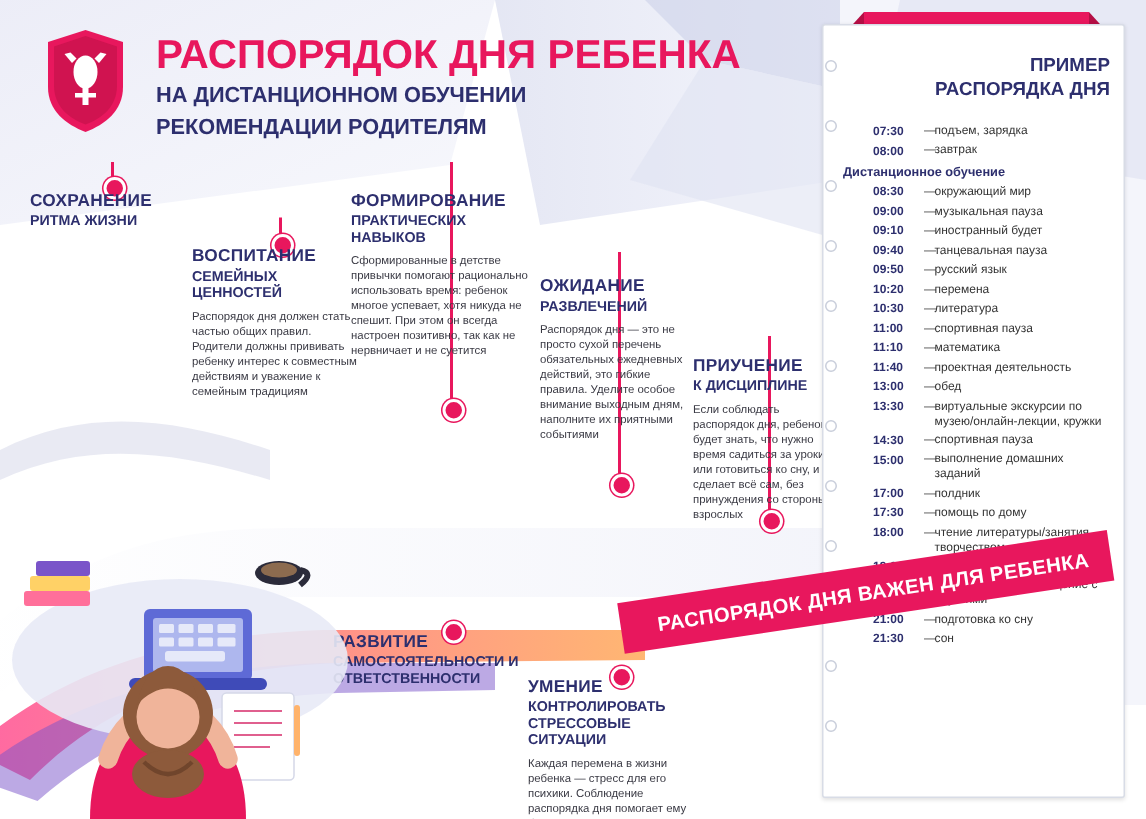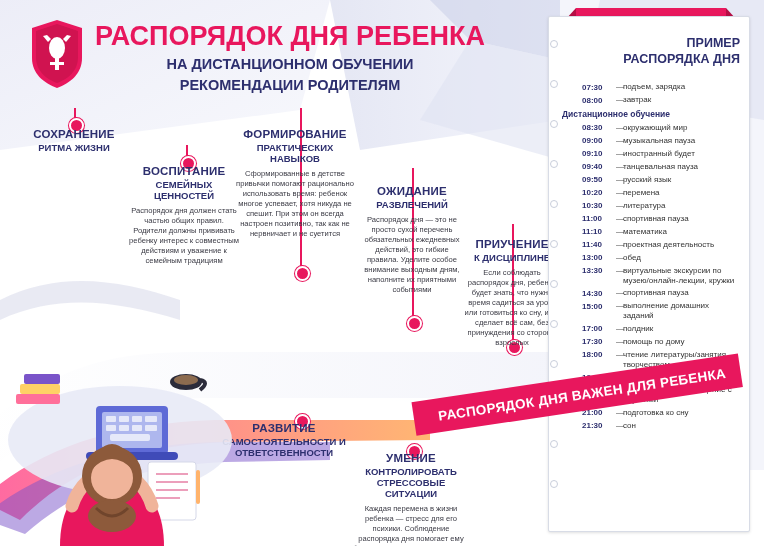--- a/index.html
+++ b/index.html
@@ -12,21 +12,21 @@
   }
   .stage{position:absolute;left:0;top:0;width:764px;height:546px;overflow:hidden;}
 
   
   .bg-svg{position:absolute;left:0;top:0;width:764px;height:546px;}
 
   
   .emblem{position:absolute;left:28px;top:18px;width:58px;height:72px;}
 
   
-  .header{position:absolute;left:80px;top:22px;width:420px;text-align:center;}
+  .header{position:absolute;left:104px;top:22px;width:420px;}
   .h-title{
     font-size:27px;font-weight:bold;color:#e8175d;letter-spacing:0px;
     line-height:1.05;margin:0 0 6px 0;
   }
   .h-sub1{font-size:14.5px;font-weight:bold;color:#2d2f6e;line-height:1.15;margin:0 0 4px 0;}
   .h-sub2{font-size:14.5px;font-weight:bold;color:#2d2f6e;line-height:1.15;margin:0;}
 
   
   .panel{
     position:absolute;left:548px;top:16px;width:200px;height:514px;
@@ -81,21 +81,21 @@
     margin:0 0 2px 0;font-size:11.5px;font-weight:bold;color:#2d2f6e;
     line-height:1.12;letter-spacing:.2px;
   }
   .blk h4{
     margin:0 0 4px 0;font-size:9.5px;font-weight:bold;color:#2d2f6e;
     line-height:1.15;
   }
   .blk p{
     margin:0;font-size:7.6px;color:#3a3a44;line-height:1.32;
   }
-  .c{text-align:center;}
+  .c{}
 
   
   .dot{position:absolute;width:11px;height:11px;border-radius:50%;
        background:#e8175d;border:2px solid #ffffff;box-shadow:0 0 0 1px #e8175d;}
   .vline{position:absolute;width:1.5px;background:#e8175d;}
 
   
   .illu{position:absolute;left:0;top:320px;width:330px;height:226px;}
 </style>
 </head>

